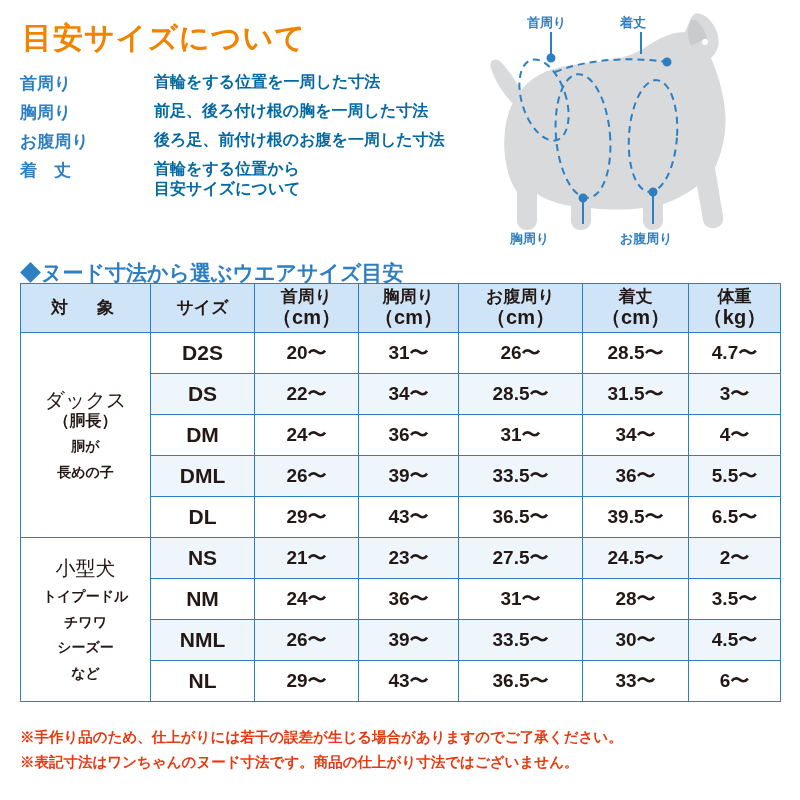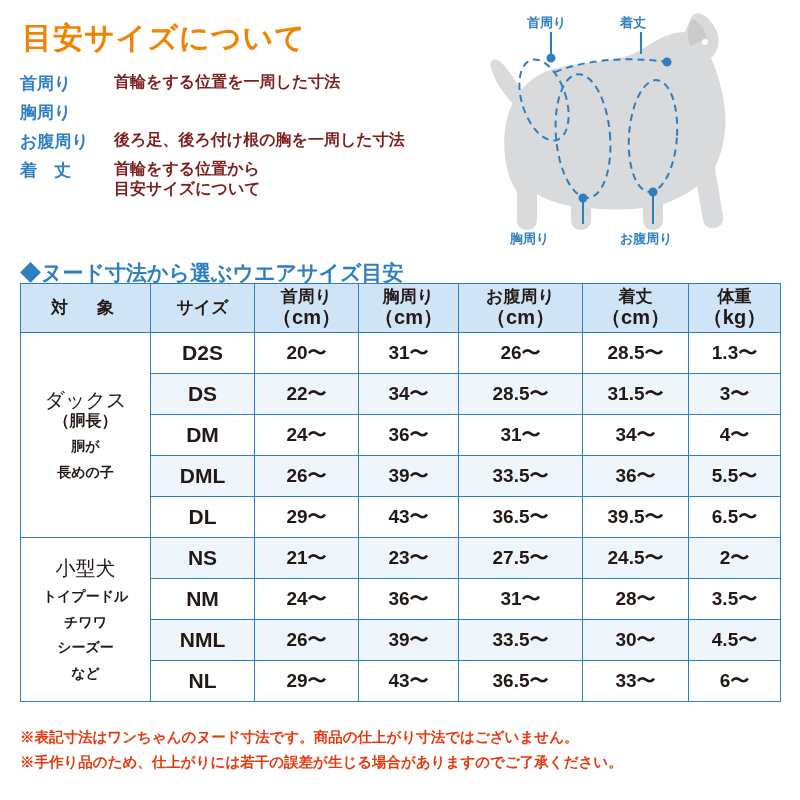--- a/index.html
+++ b/index.html
@@ -46,23 +46,24 @@
   .def-term {
     color: #2e7fc1;
     font-size: 17px;
     font-weight: bold;
     width: 94px;
     flex: 0 0 94px;
     letter-spacing: 0px;
   }
   .def-desc {
     font-size: 16px;
-    color: #7f1d1d;
+    color: #0369a1;
     font-weight: bold;
     line-height: 1.25;
+    margin-left: 40px;
   }
   .def-desc .l2 {
     display: block;
   }
 
   
   .illu {
     position: absolute;
     left: 455px;
     top: 8px;
@@ -167,24 +168,25 @@
 
   <div class="title">目安サイズについて</div>
 
   <div class="defs">
     <div class="def-row">
       <div class="def-term">首周り</div>
       <div class="def-desc">首輪をする位置を一周した寸法</div>
     </div>
     <div class="def-row">
       <div class="def-term">胸周り</div>
+      <div class="def-desc">前足、後ろ付け根の胸を一周した寸法</div>
     </div>
     <div class="def-row">
       <div class="def-term">お腹周り</div>
-      <div class="def-desc">後ろ足、後ろ付け根の胸を一周した寸法</div>
+      <div class="def-desc">後ろ足、前付け根のお腹を一周した寸法</div>
     </div>
     <div class="def-row">
       <div class="def-term">着　丈</div>
       <div class="def-desc">
         <span>首輪をする位置から</span>
         <span class="l2">目安サイズについて</span>
       </div>
     </div>
   </div>
 
@@ -292,21 +294,21 @@
             <span class="g-main">ダックス</span>
             <span class="g-sub">（胴長）</span>
             <span class="g-note">胴が</span>
             <span class="g-note">長めの子</span>
           </td>
           <td class="size-cell">D2S</td>
           <td>20〜</td>
           <td>31〜</td>
           <td>26〜</td>
           <td>28.5〜</td>
-          <td>1.3〜</td>
+          <td>4.7〜</td>
         </tr>
         <tr class="alt">
           <td class="size-cell">DS</td>
           <td>22〜</td>
           <td>34〜</td>
           <td>28.5〜</td>
           <td>31.5〜</td>
           <td>3〜</td>
         </tr>
         <tr>
@@ -371,17 +373,17 @@
           <td>43〜</td>
           <td>36.5〜</td>
           <td>33〜</td>
           <td>6〜</td>
         </tr>
       </tbody>
     </table>
   </div>
 
   <div class="notes">
+    <div class="note">※手作り品のため、仕上がりには若干の誤差が生じる場合がありますのでご了承ください。</div>
     <div class="note">※表記寸法はワンちゃんのヌード寸法です。商品の仕上がり寸法ではございません。</div>
-    <div class="note">※手作り品のため、仕上がりには若干の誤差が生じる場合がありますのでご了承ください。</div>
   </div>
 
 </div>
 
 </body></html>

